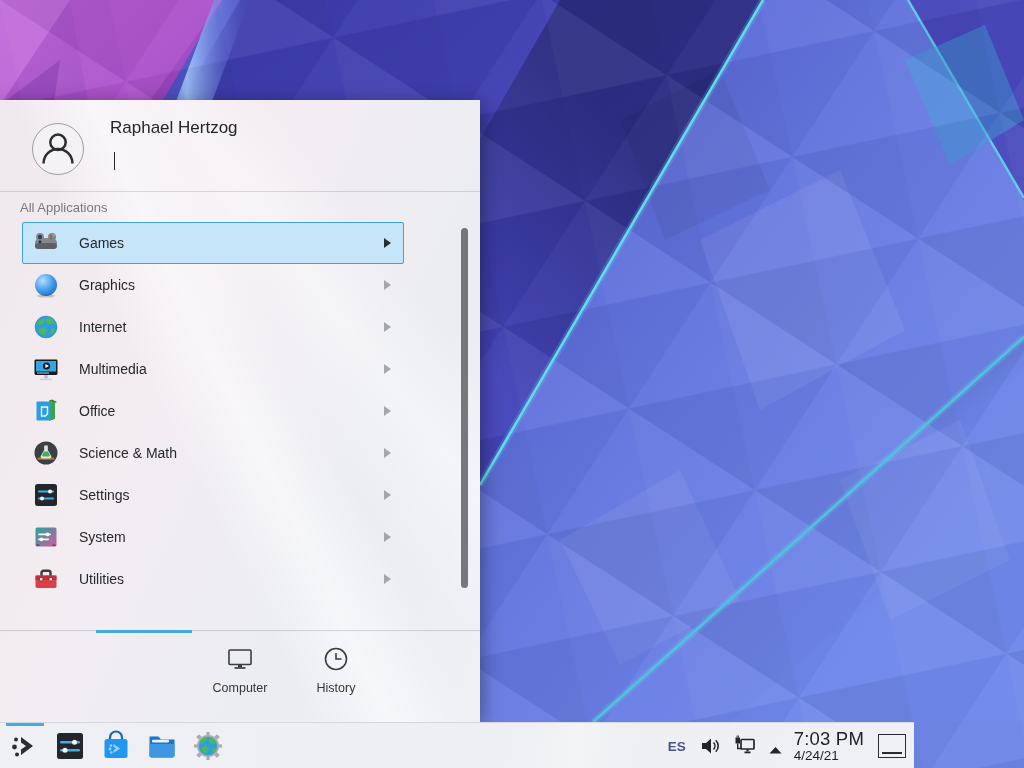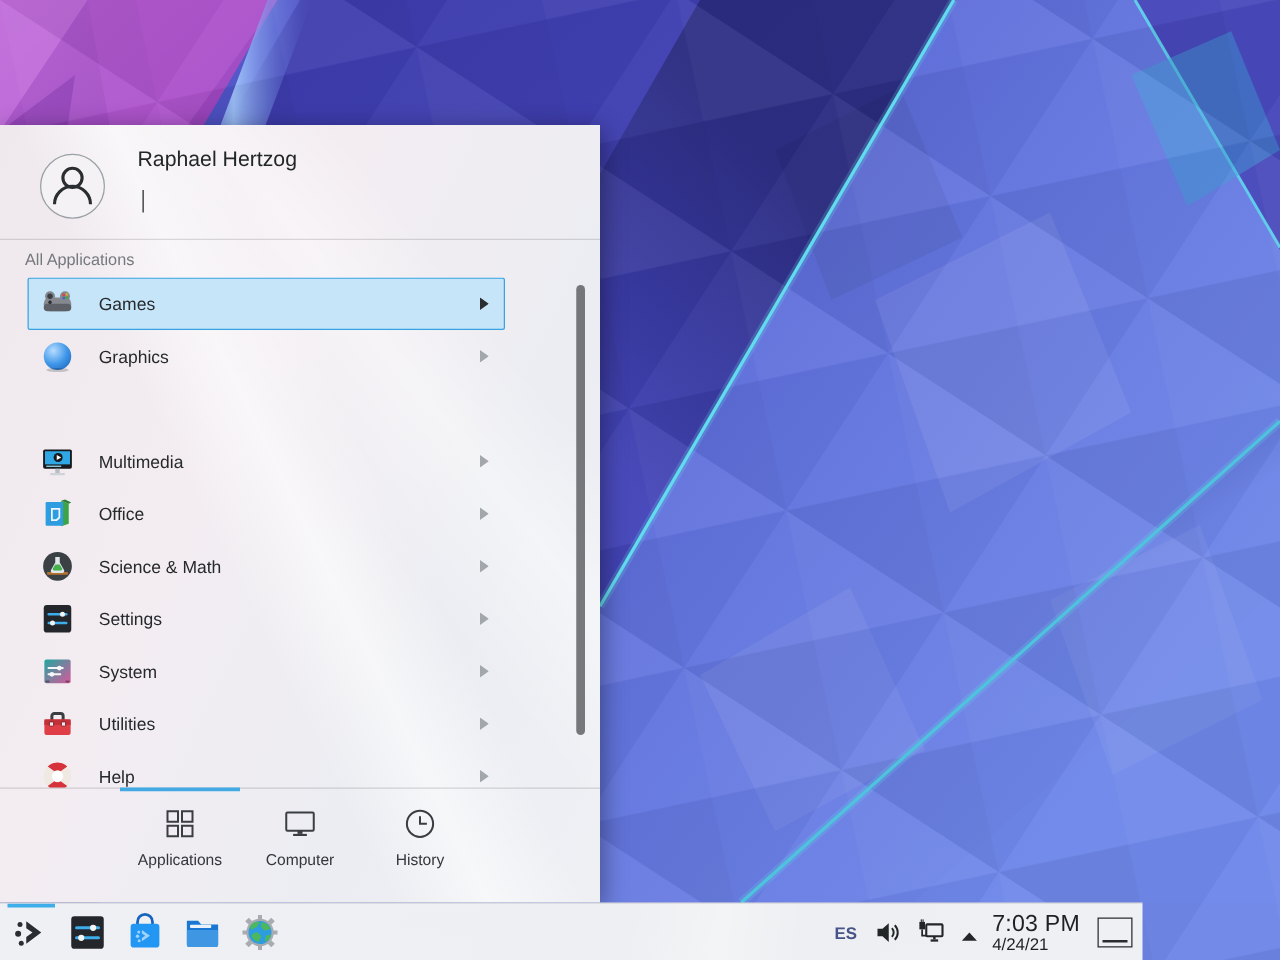--- a/index.html
+++ b/index.html
@@ -211,20 +211,38 @@
       </svg>
         </span>
       <span class="cat-label">Graphics</span>
       <span class="cat-arrow">
           <svg width="8" height="10" viewBox="0 0 8 10">
             <polygon points="1,0 8,5 1,10" fill="#a2a7ac"></polygon>
           </svg>
         </span>
     </div>
 
+    <div class="cat-item" style="top:84px">
+      <span class="cat-icon">
+          <svg viewBox="0 0 26 26">
+        <circle cx="13" cy="13" r="11" fill="#2d9ce0"></circle>
+        <path d="M4 9 Q8 4 13 5 L11 9 L6 12 Z" fill="#4cb85e"></path>
+        <path d="M14 3 Q20 4 22 9 L17 11 L13 8 Z" fill="#4cb85e"></path>
+        <path d="M5 16 L10 13 L14 16 L12 21 Q7 21 5 16 Z" fill="#4cb85e"></path>
+        <path d="M18 15 L22 14 Q22 19 17 21 Z" fill="#4cb85e"></path>
+        <circle cx="13" cy="13" r="11" fill="none" stroke="#1b6fae" stroke-width="0.8" opacity="0.5"></circle>
+      </svg>
+        </span>
+      <span class="cat-label">Internet</span>
+      <span class="cat-arrow">
+          <svg width="8" height="10" viewBox="0 0 8 10">
+            <polygon points="1,0 8,5 1,10" fill="#a2a7ac"></polygon>
+          </svg>
+        </span>
+    </div>
 
     <div class="cat-item" style="top:126px">
       <span class="cat-icon">
           <svg viewBox="0 0 26 26">
         <rect x="1.5" y="3.5" width="23" height="15.5" rx="1.4" fill="#17191c"></rect>
         <rect x="3" y="5" width="20" height="10.5" fill="#2fa7e4"></rect>
         <circle cx="13.5" cy="10" r="3.6" fill="#17191c"></circle>
         <polygon points="12.4,8 16,10 12.4,12" fill="#fff"></polygon>
         <rect x="4" y="16.5" width="12" height="1" fill="#9adcf7"></rect>
         <rect x="11.2" y="19" width="3.6" height="3.4" fill="#b9bec3"></rect>
@@ -328,54 +346,29 @@
       </svg>
         </span>
       <span class="cat-label">Utilities</span>
       <span class="cat-arrow">
           <svg width="8" height="10" viewBox="0 0 8 10">
             <polygon points="1,0 8,5 1,10" fill="#a2a7ac"></polygon>
           </svg>
         </span>
     </div>
 
-    <div class="cat-item" style="top:378px">
-      <span class="cat-icon">
-          <svg viewBox="0 0 26 26">
-        <circle cx="13" cy="13" r="11" fill="#efe9e2"></circle>
-        <path d="M13 2 a11 11 0 0 1 7.8 3.2 L15.5 9 a4.5 4.5 0 0 0 -5 0 L5.2 5.2 A11 11 0 0 1 13 2 Z" fill="#d6323c"></path>
-        <path d="M13 24 a11 11 0 0 0 7.8 -3.2 L15.5 17 a4.5 4.5 0 0 1 -5 0 l-5.3 3.8 A11 11 0 0 0 13 24 Z" fill="#d6323c"></path>
-        <circle cx="13" cy="13" r="4.5" fill="#fff"></circle>
-      </svg>
-        </span>
-      <span class="cat-label">Help</span>
-      <span class="cat-arrow">
-          <svg width="8" height="10" viewBox="0 0 8 10">
-            <polygon points="1,0 8,5 1,10" fill="#a2a7ac"></polygon>
-          </svg>
-        </span>
-    </div>
   </div>
 
   <div class="vscroll"></div>
 
   <div class="tabbar">
     <div class="tsep"></div>
     <div class="tab-indicator"></div>
 
 
-    <div class="tab" style="left:96px">
-      <span class="ticon"><svg viewBox="0 0 30 30" width="30" height="30">
-        <rect x="5" y="5" width="8.4" height="8.4" fill="none" stroke="#3a3d41" stroke-width="1.6"></rect>
-        <rect x="16.6" y="5" width="8.4" height="8.4" fill="none" stroke="#3a3d41" stroke-width="1.6"></rect>
-        <rect x="5" y="16.6" width="8.4" height="8.4" fill="none" stroke="#3a3d41" stroke-width="1.6"></rect>
-        <rect x="16.6" y="16.6" width="8.4" height="8.4" fill="none" stroke="#3a3d41" stroke-width="1.6"></rect>
-      </svg></span>
-      <span class="tlabel">Applications</span>
-    </div>
 
     <div class="tab" style="left:192px">
       <span class="ticon"><svg viewBox="0 0 30 30" width="30" height="30">
         <rect x="4" y="6" width="22" height="14.5" rx="1" fill="none" stroke="#3a3d41" stroke-width="1.6"></rect>
         <rect x="13" y="20.5" width="4" height="2.6" fill="#3a3d41"></rect>
         <rect x="9.5" y="23.1" width="11" height="1.7" fill="#3a3d41"></rect>
       </svg></span>
       <span class="tlabel">Computer</span>
     </div>
 

